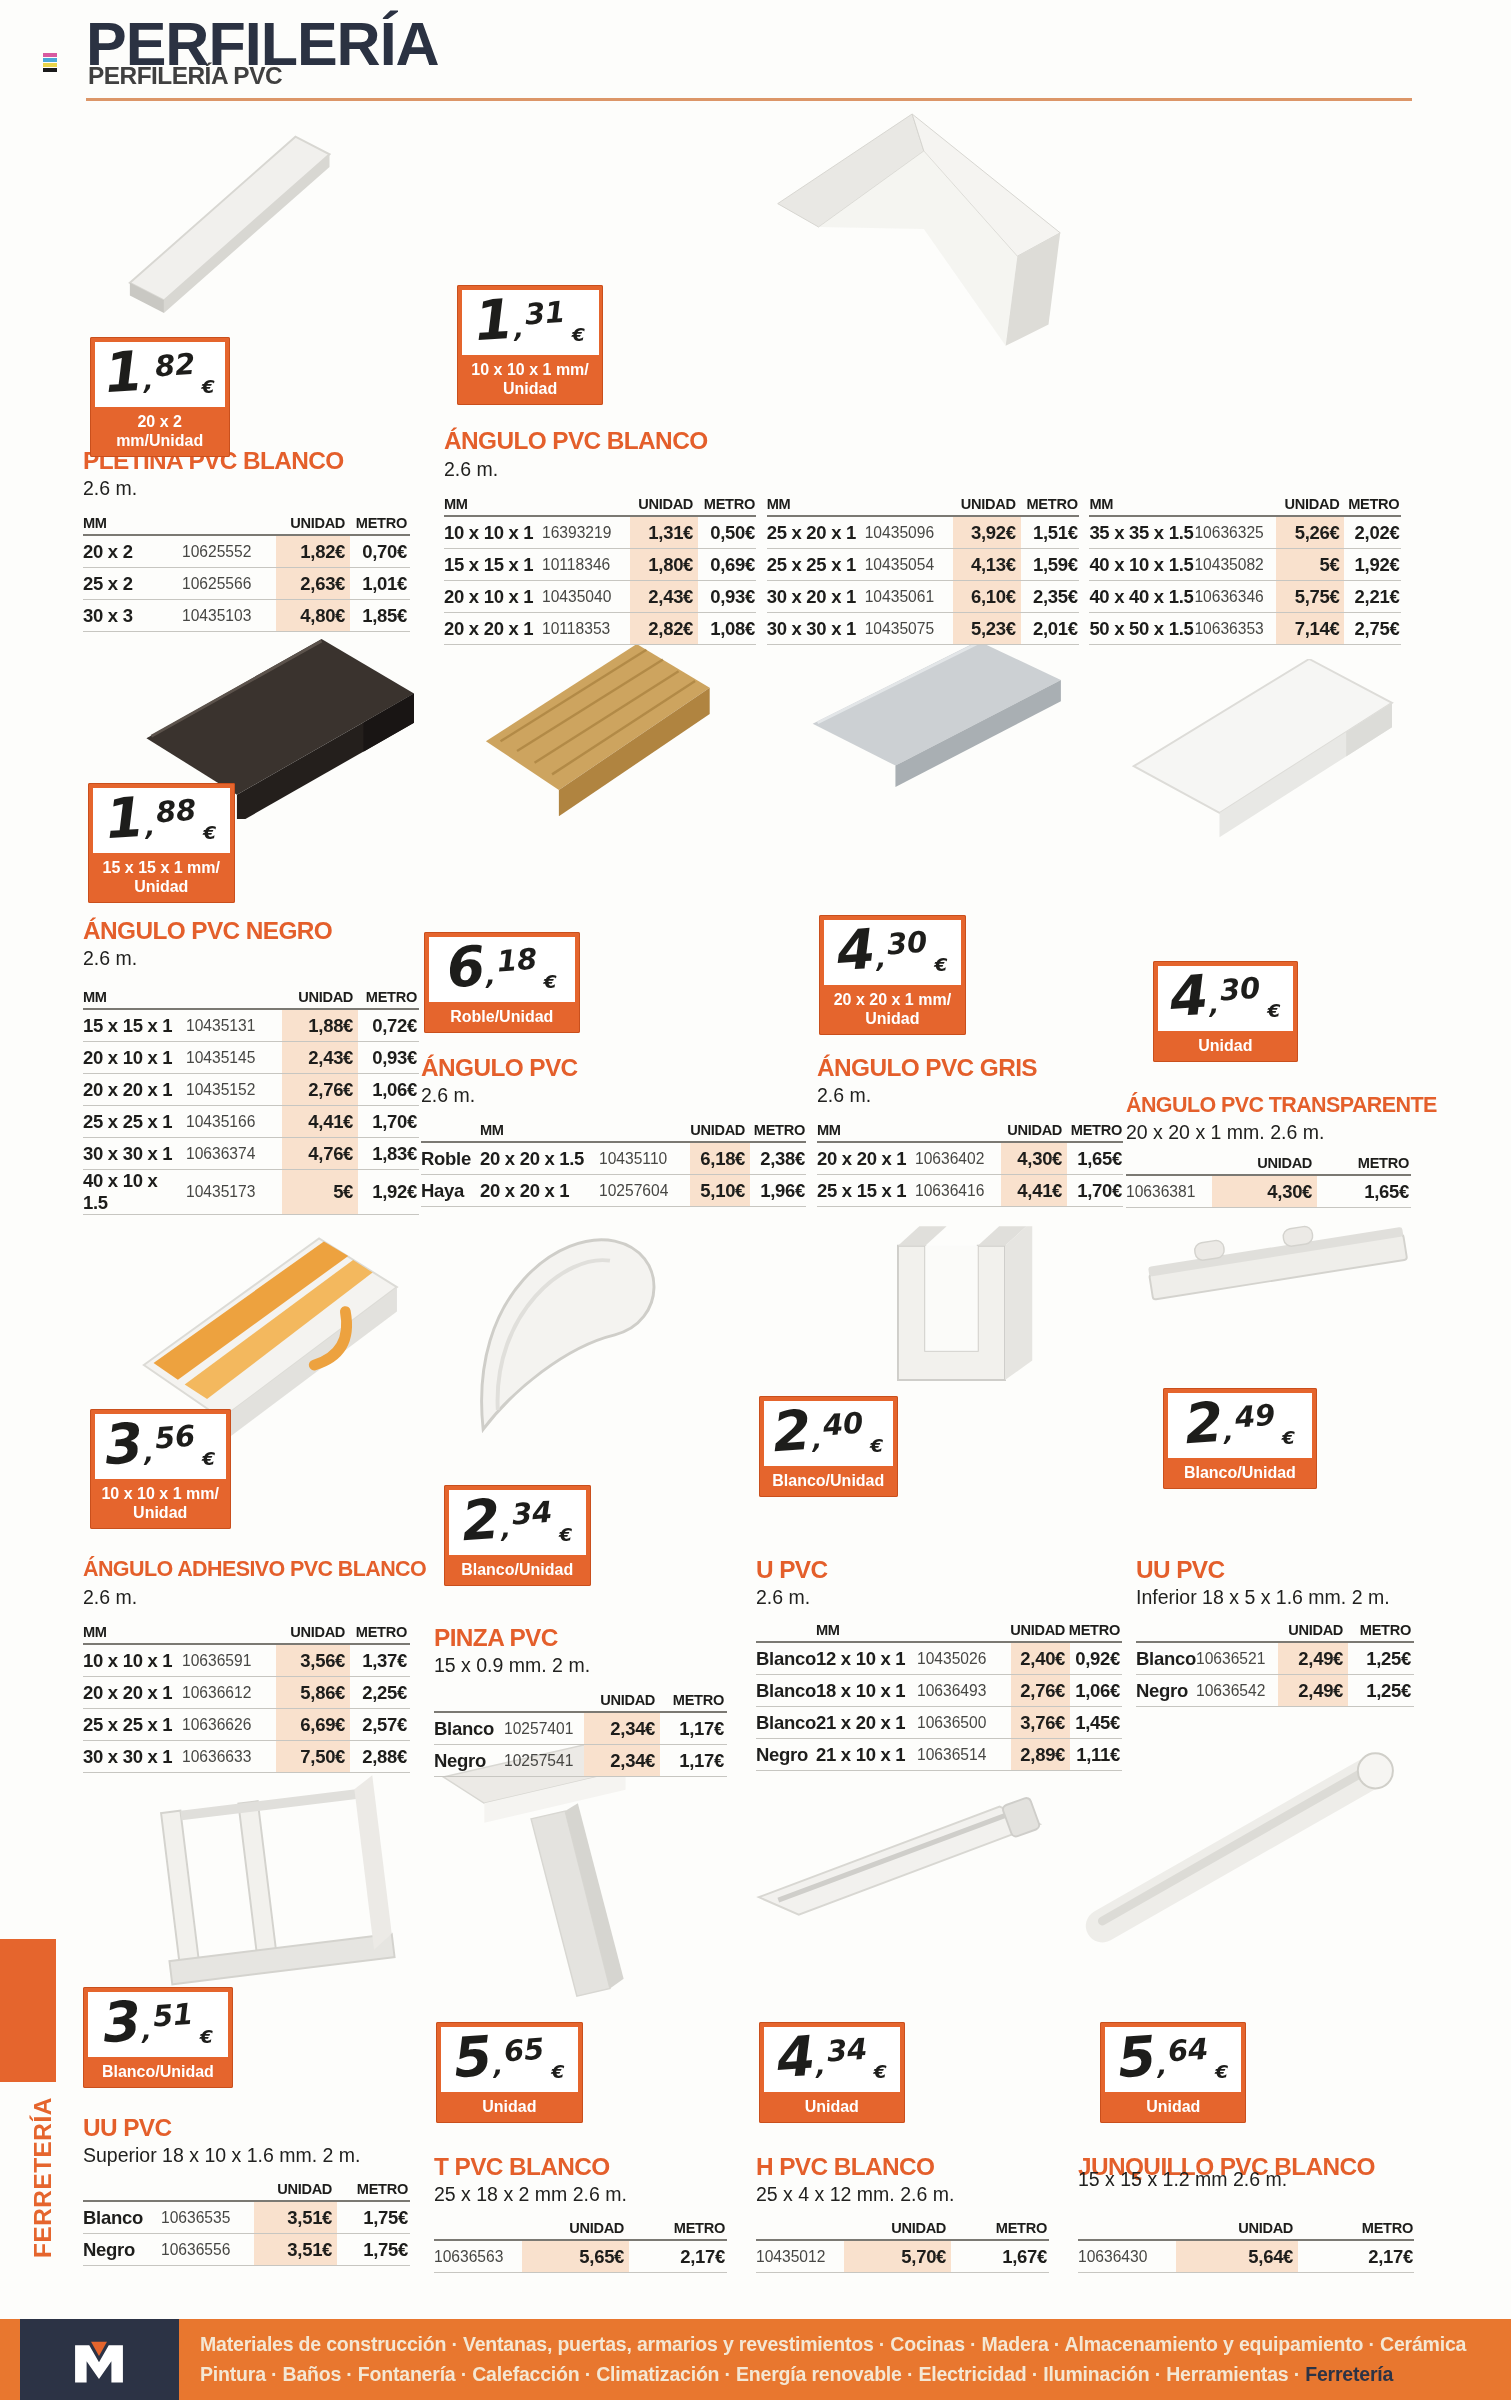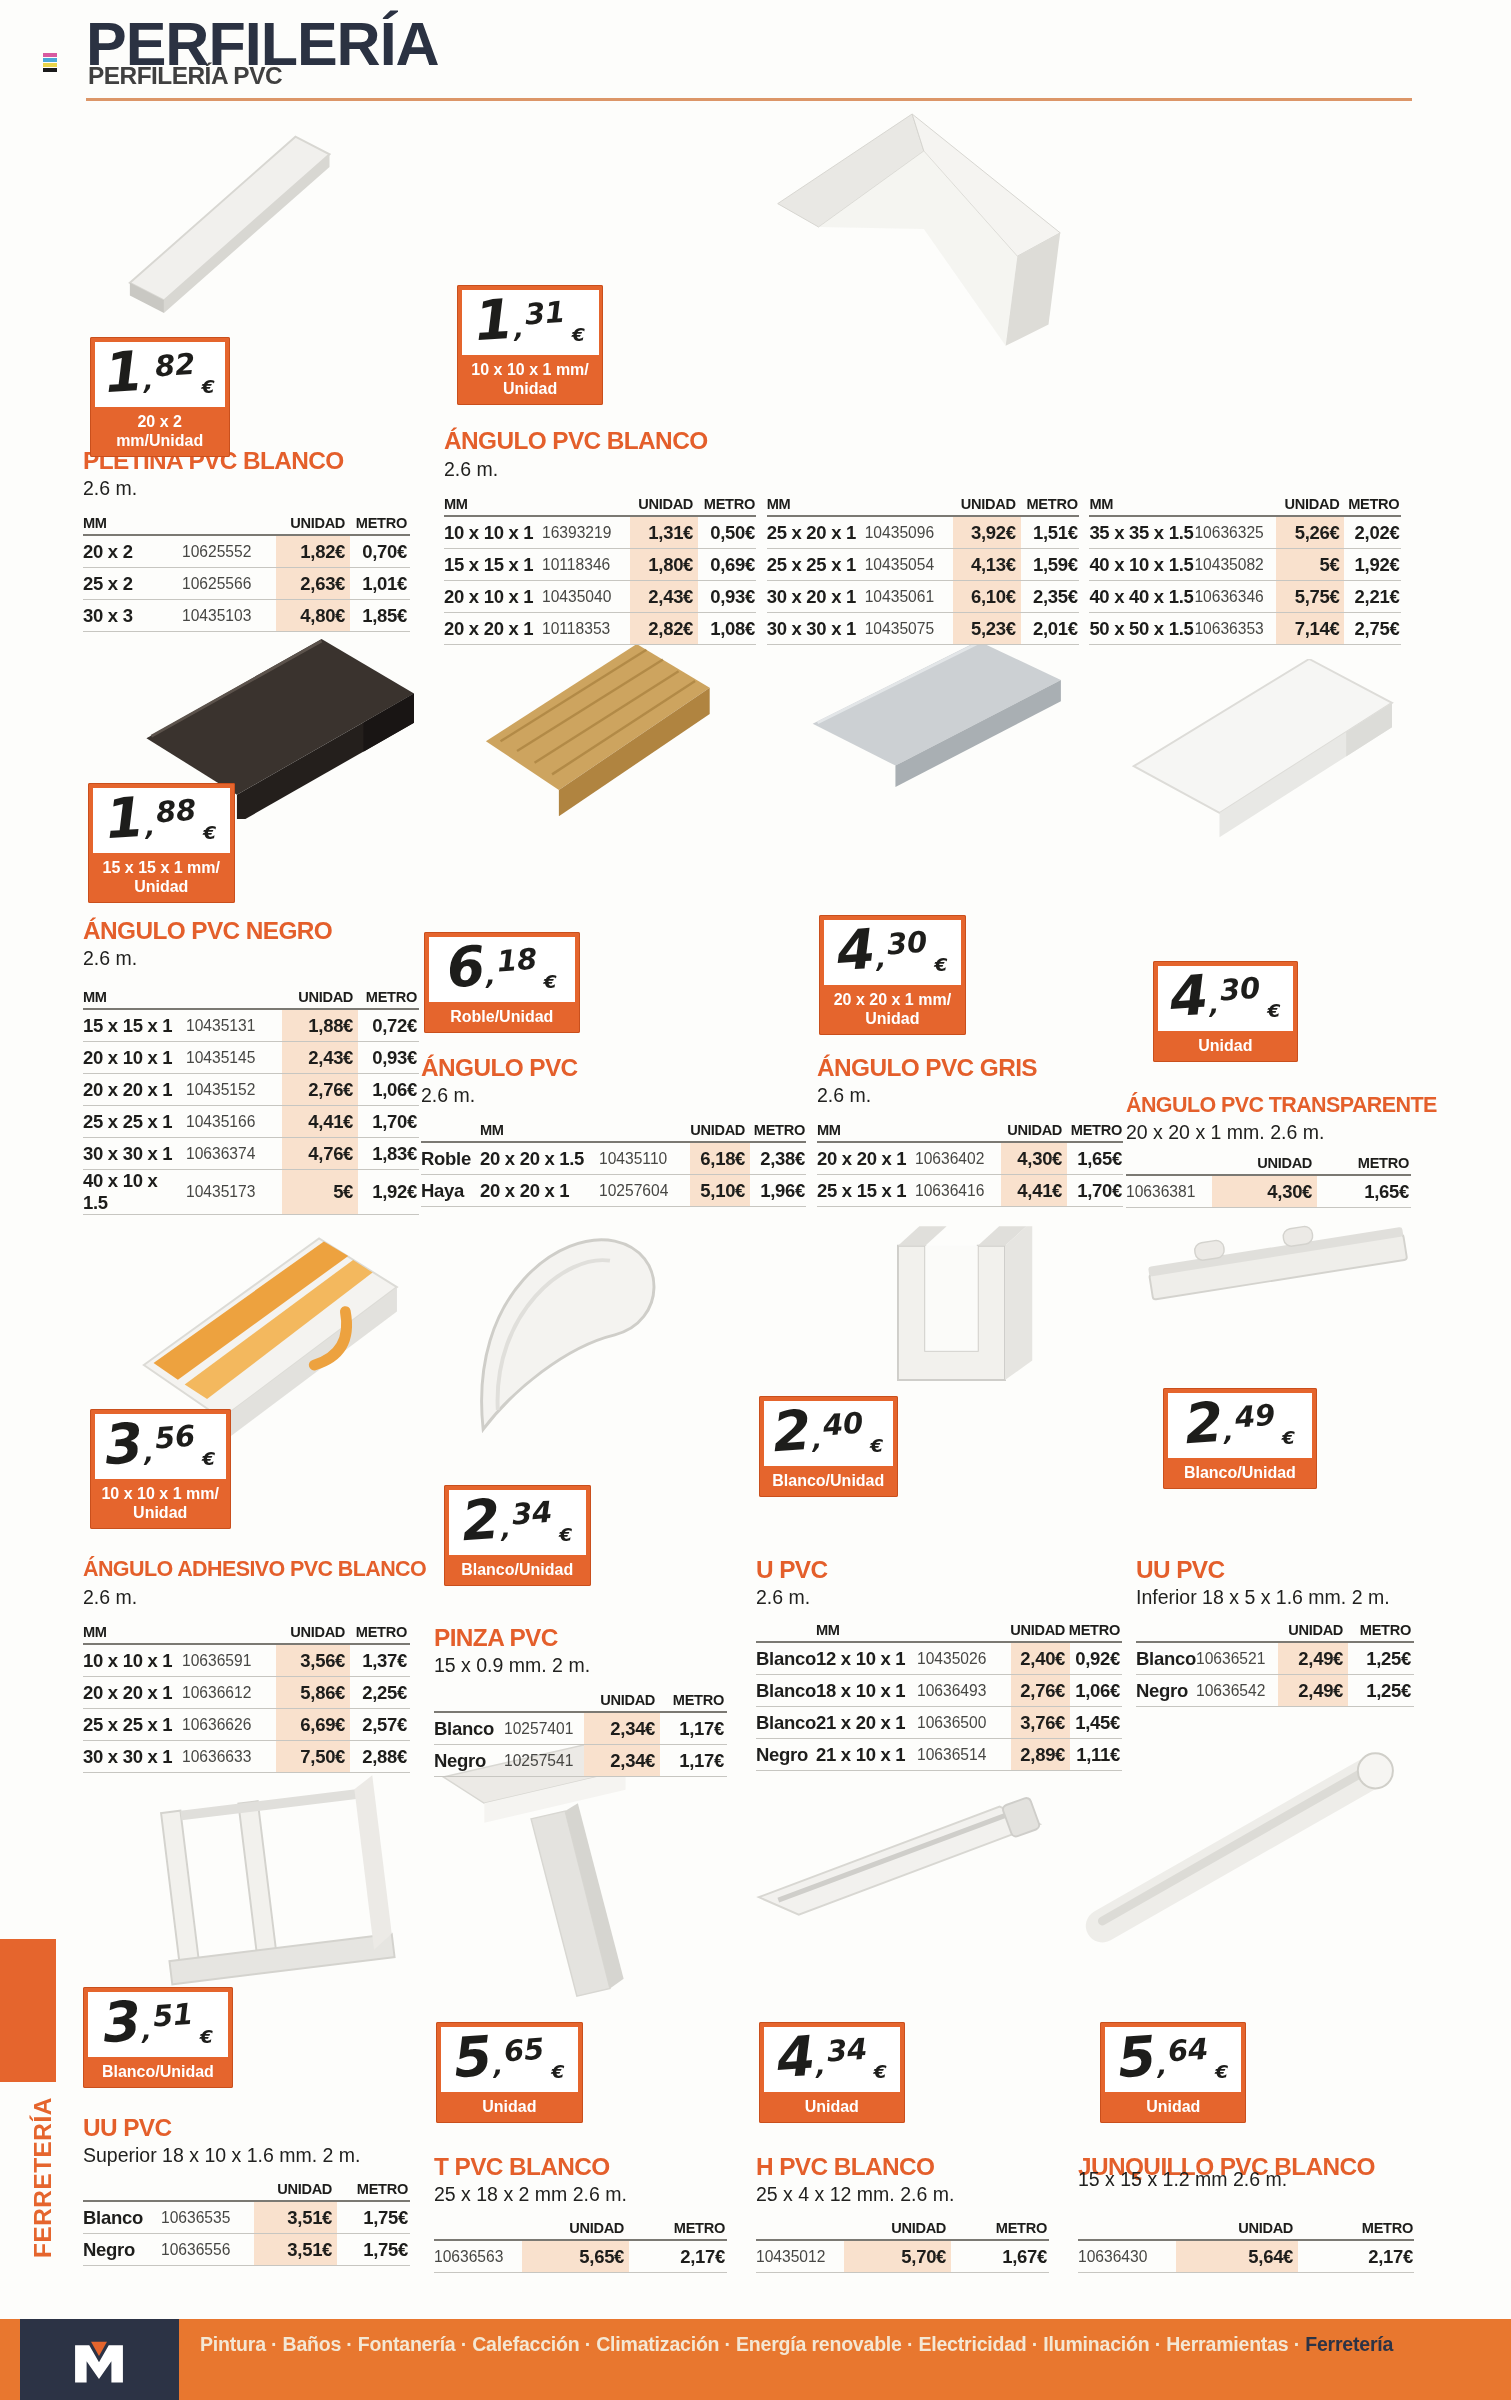--- a/index.html
+++ b/index.html
@@ -758,18 +758,19 @@
   <div class="side-label">FERRETERÍA</div>
 
   <div class="footer">
     <div class="footer-logo">
       <svg width="62" height="59" viewBox="0 0 70 60">
         <polygon points="8,56 8,14 24,14 35,33 46,14 62,14 62,56 49,56 49,32 35,52 21,32 21,56" fill="#ffffff"></polygon>
         <polygon points="26,10 44,10 35,26" fill="#e5652d"></polygon>
       </svg>
     </div>
     <div class="footer-text">
+      <div>Materiales de construcción  ·  Ventanas, puertas, armarios y revestimientos  ·  Cocinas  ·  Madera  ·  Almacenamiento y equipamiento  ·  Cerámica</div>
       <div><span>Pintura  ·  Baños  ·  Fontanería  ·  Calefacción  ·  Climatización  ·  Energía renovable  ·  Electricidad  ·  Iluminación  ·  Herramientas  ·  </span><span class="footer-highlight">Ferretería</span></div>
     </div>
   </div>
 
 </div>
 
 
 </body></html>

